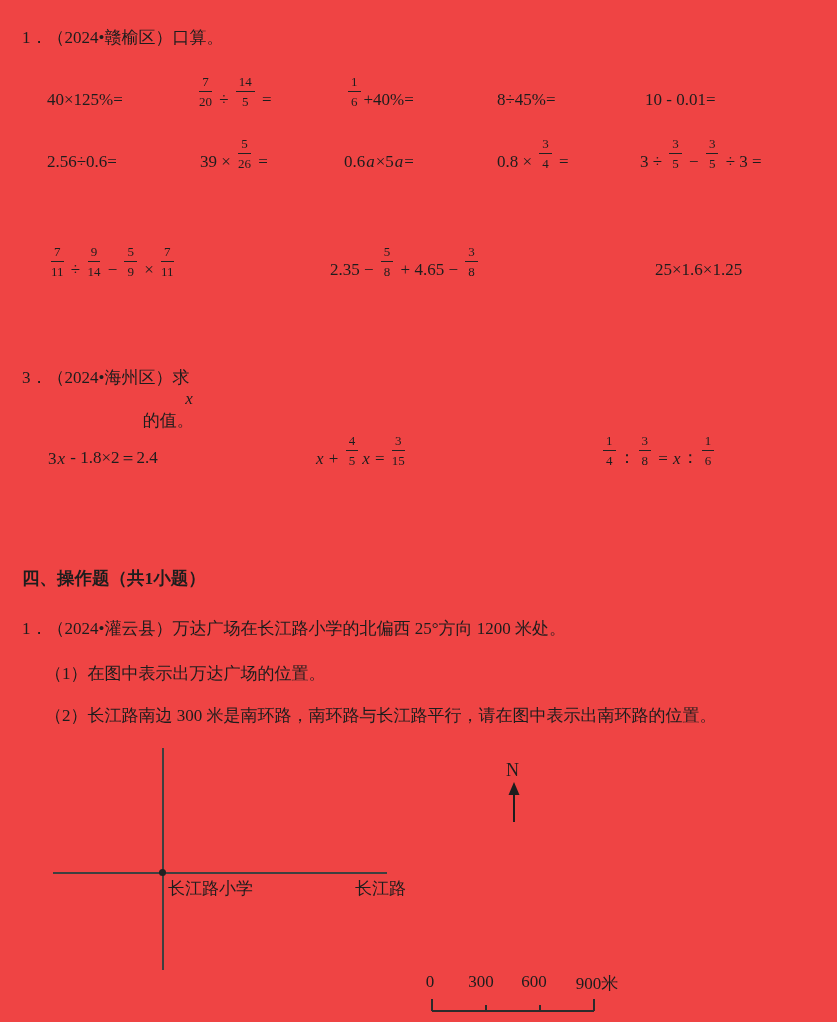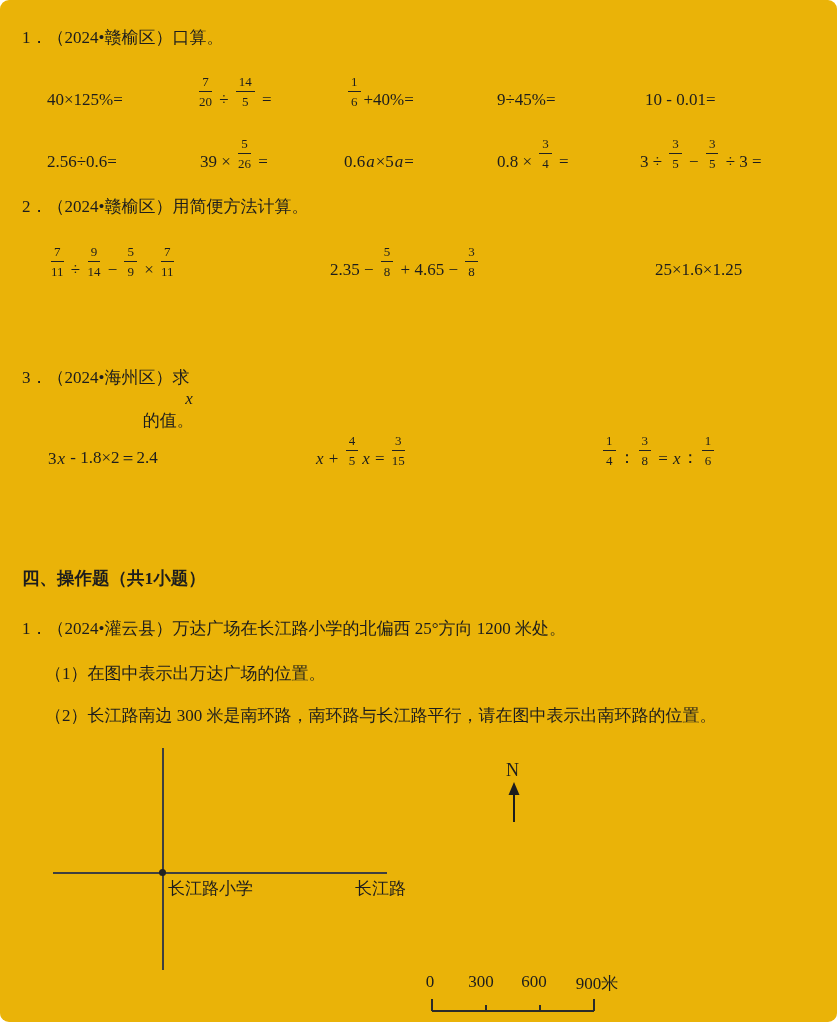--- a/index.html
+++ b/index.html
@@ -1,21 +1,21 @@
 <!DOCTYPE html>
 <html><head>
 <meta charset="utf-8">
 <style>
   html,body{margin:0;padding:0;}
   body{
     width:837px;height:1022px;background:#ffffff;
     font-family:"Liberation Serif","DejaVu Serif",serif;
     color:#1d1d1d;overflow:hidden;
   }
-  .page{position:relative;width:837px;height:1022px;background:#eab308;border-radius:9px;}
+  .page{position:relative;width:837px;height:1022px;background:#ef4444;}
   .abs{position:absolute;}
   .heading{font-size:17px;white-space:pre;}
   .heading-bold{font-size:17.5px;font-weight:bold;white-space:pre;}
   .cell{
     position:absolute;display:flex;align-items:flex-end;height:44px;
     font-size:17px;
   }
   .tok{white-space:pre;}
   .var{font-style:italic;white-space:pre;padding:0 1px;}
   .frac{
@@ -54,21 +54,21 @@
       <span class="tok"> =</span>
     </div>
   <div class="cell" style="left:345px;top:66px;">
       <span class="frac">
         <span class="fn">1</span>
         <span class="fd">6</span>
       </span>
       <span class="tok">+40%=</span>
     </div>
   <div class="cell" style="left:497px;top:66px;">
-      <span class="tok">9÷45%=</span>
+      <span class="tok">8÷45%=</span>
     </div>
   <div class="cell" style="left:645px;top:66px;">
       <span class="tok">10 - 0.01=</span>
     </div>
 
   <div class="cell" style="left:47px;top:128px;">
       <span class="tok">2.56÷0.6=</span>
     </div>
   <div class="cell" style="left:200px;top:128px;">
       <span class="tok">39 × </span>
@@ -100,21 +100,20 @@
         <span class="fd">5</span>
       </span>
       <span class="tok"> − </span>
       <span class="frac">
         <span class="fn">3</span>
         <span class="fd">5</span>
       </span>
       <span class="tok"> ÷ 3 =</span>
     </div>
 
-  <div class="abs heading" style="left:22px;top:195px;">2．（2024•赣榆区）用简便方法计算。</div>
 
   <div class="cell" style="left:48px;top:236px;">
       <span class="frac">
         <span class="fn">7</span>
         <span class="fd">11</span>
       </span>
       <span class="tok"> ÷ </span>
       <span class="frac">
         <span class="fn">9</span>
         <span class="fd">14</span>

